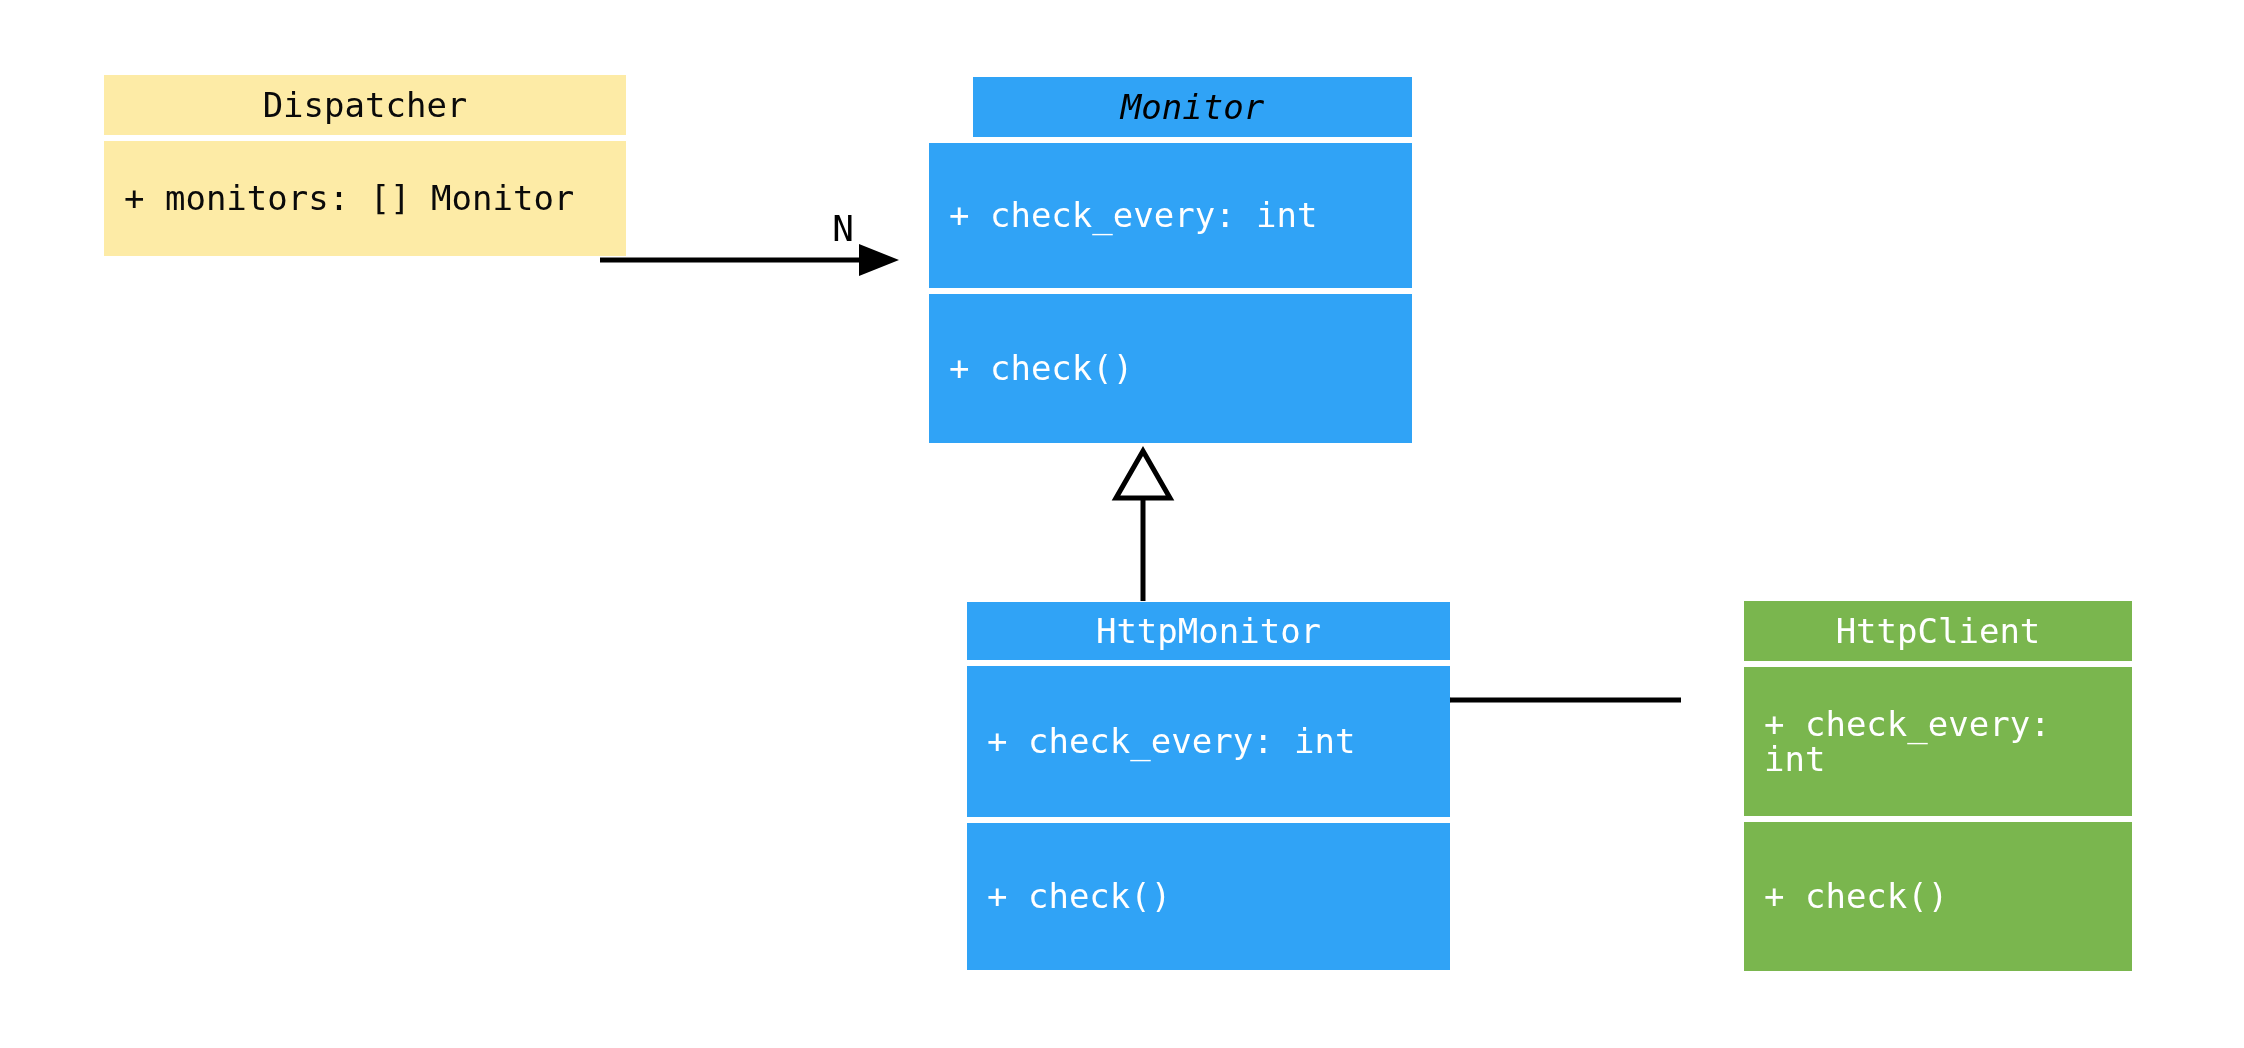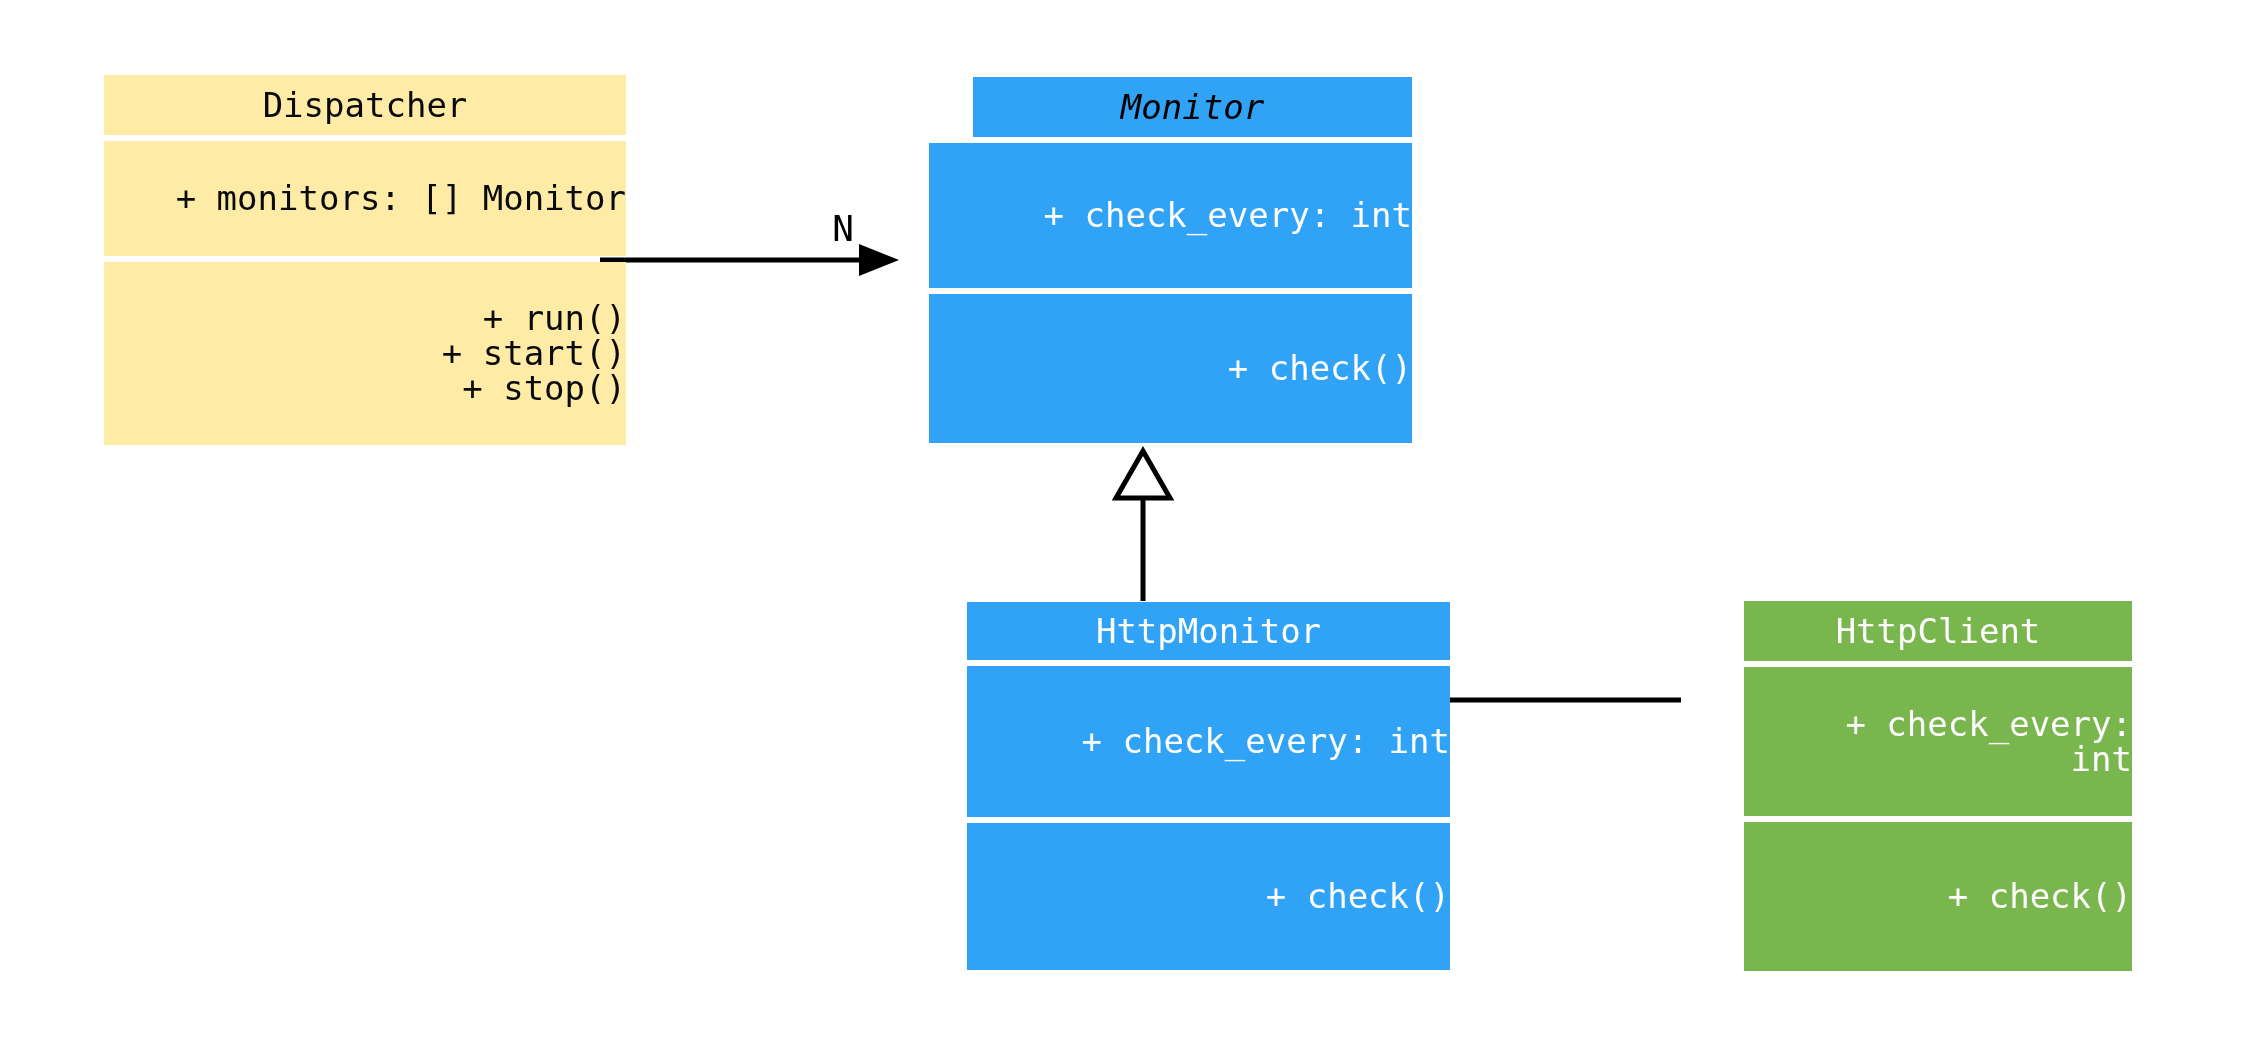--- a/index.html
+++ b/index.html
@@ -32,21 +32,20 @@
     display: flex;
     align-items: center;
     justify-content: center;
   }
   .sec.body {
     display: flex;
     flex-direction: column;
     justify-content: center;
     padding-left: 20px;
     line-height: 35px;
-    text-align: right;
   }
   .connector-layer {
     position: absolute;
     left: 0;
     top: 0;
     width: 2244px;
     height: 1048px;
     pointer-events: none;
   }
   .edge-label {
@@ -80,25 +79,20 @@
     </g>
   </svg>
 
   <div class="edge-label" style="left:843px; top:229px;">N</div>
 
   <div class="uml-class" style="left: 77px; top: 75px; width: 522px; --fill: #FDEBA6;">
     <div class="sec title" style="height: 60px; --text: #0a0a0a;">Dispatcher</div>
     <div class="sec body" style="height: 115px; --text: #0a0a0a;">
       <div>+ monitors: [] Monitor</div>
     </div>
-    <div class="sec body" style="height: 183px; --text: #0a0a0a;">
-      <div>+ run()</div>
-      <div>+ start()</div>
-      <div>+ stop()</div>
-    </div>
   </div>
 
   <div class="uml-class" style="left: 902px; top: 77px; width: 483px; --fill: #30A3F6;">
     <div class="sec title" style="height: 60px; font-style: italic; margin-left: 44px;">Monitor</div>
     <div class="sec body" style="height: 145px; --text: #ffffff;">
       <div>+ check_every: int</div>
     </div>
     <div class="sec body" style="height: 149px; --text: #ffffff;">
       <div>+ check()</div>
     </div>

